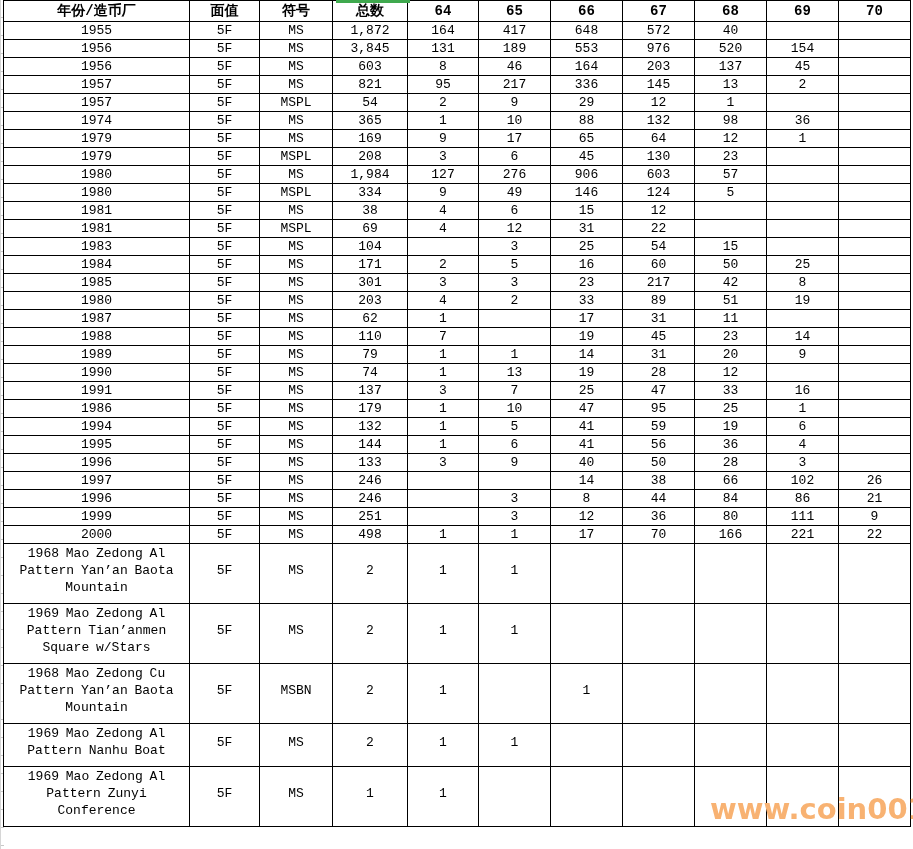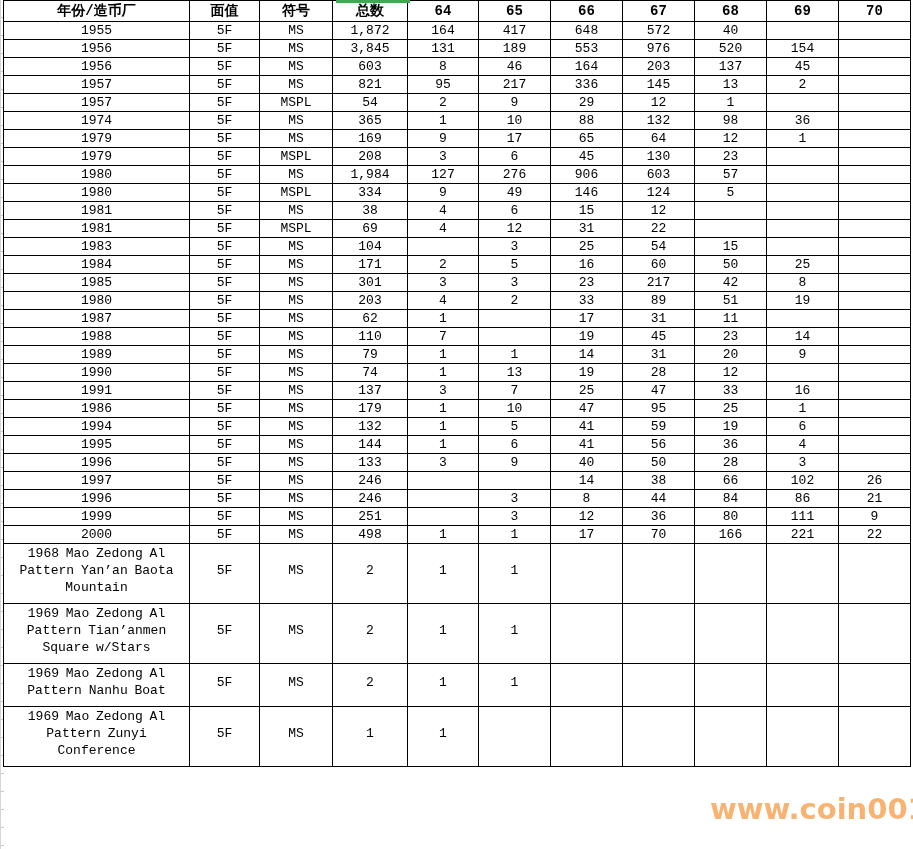--- a/index.html
+++ b/index.html
@@ -501,20 +501,33 @@
           <td>2</td>
           <td>1</td>
           <td>1</td>
           <td></td>
           <td></td>
           <td></td>
           <td></td>
           <td></td>
         </tr>
         <tr class="tall-row">
+          <td>1968 Mao Zedong Cu Pattern Yan’an Baota Mountain</td>
+          <td>5F</td>
+          <td>MSBN</td>
+          <td>2</td>
+          <td>1</td>
+          <td></td>
+          <td>1</td>
+          <td></td>
+          <td></td>
+          <td></td>
+          <td></td>
+        </tr>
+        <tr class="tall-row">
           <td>1969 Mao Zedong Al Pattern Nanhu Boat</td>
           <td>5F</td>
           <td>MS</td>
           <td>2</td>
           <td>1</td>
           <td>1</td>
           <td></td>
           <td></td>
           <td></td>
           <td></td>

